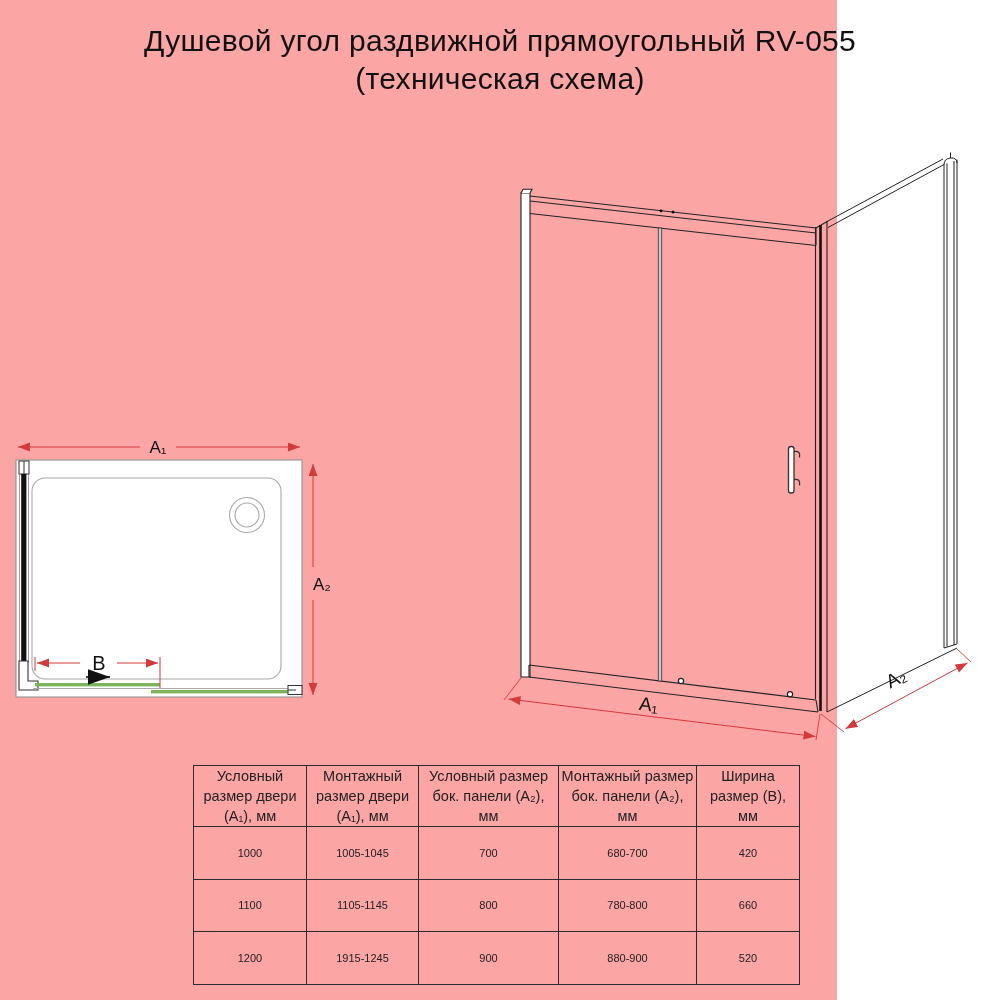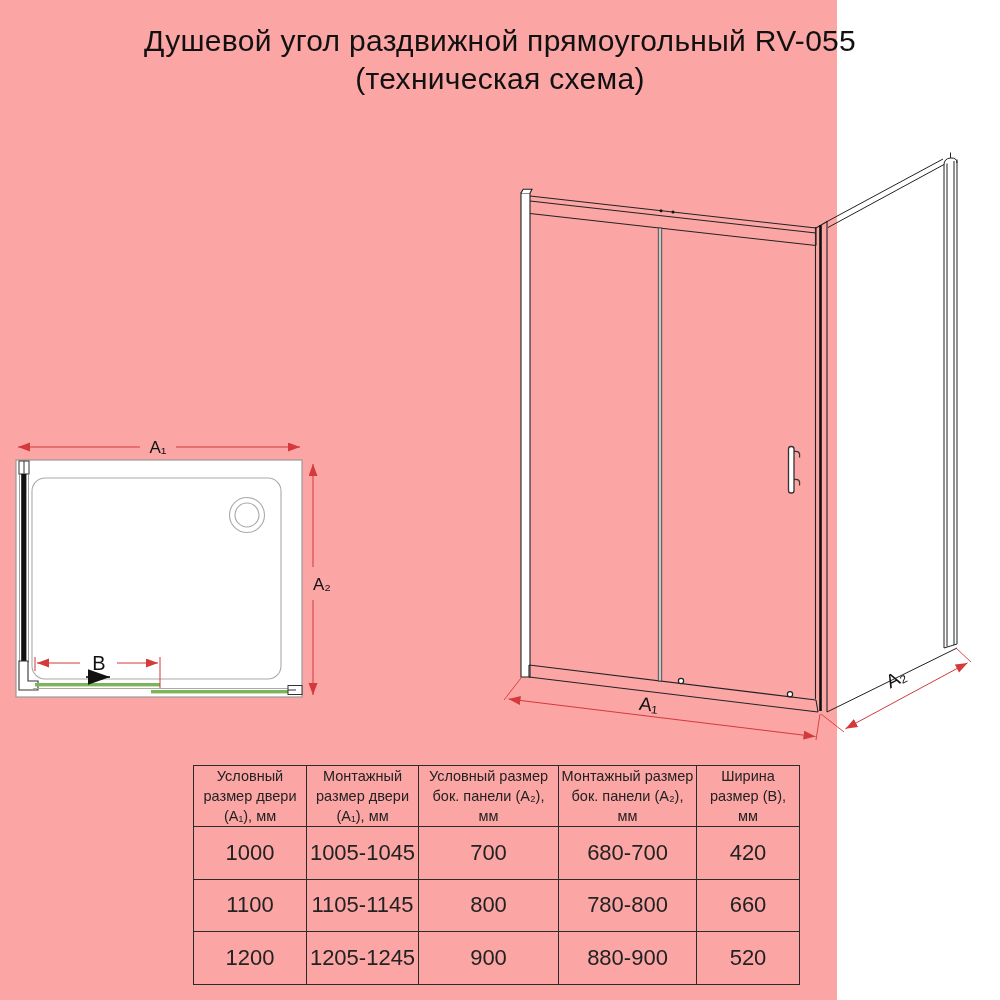--- a/index.html
+++ b/index.html
@@ -7,21 +7,21 @@
   #stage{position:relative;width:837px;height:1000px;background:#fca5a5;}
   .title{position:absolute;top:22px;left:0;width:1000px;text-align:center;
     font-size:30px;line-height:38px;color:#111;letter-spacing:.3px;}
   svg{position:absolute;top:0;left:0;}
   
   .spec{position:absolute;left:193px;top:765px;width:606px;height:220px;
     border-collapse:collapse;table-layout:fixed;}
   .spec th,.spec td{border:1px solid #2b2b2b;text-align:center;vertical-align:middle;
     padding:0 2px;overflow:hidden;}
   .spec th{font-weight:normal;font-size:14.5px;line-height:20px;height:49px;color:#222;}
-  .spec td{font-size:22px;height:27px;color:#222;}
+  .spec td{font-size:11px;height:27px;color:#222;}
 </style>
 </head>
 <body>
 
 <div id="stage">
 
   <div class="title">
     <div>Душевой угол раздвижной прямоугольный RV-055</div>
     <div>(техническая схема)</div>
   </div>
@@ -183,21 +183,21 @@
       </tr>
       <tr>
         <td>1100</td>
         <td>1105-1145</td>
         <td>800</td>
         <td>780-800</td>
         <td>660</td>
       </tr>
       <tr>
         <td>1200</td>
-        <td>1205-1245</td>
+        <td>1915-1245</td>
         <td>900</td>
         <td>880-900</td>
         <td>520</td>
       </tr>
     </tbody>
   </table>
 
 </div>
 
 </body></html>

